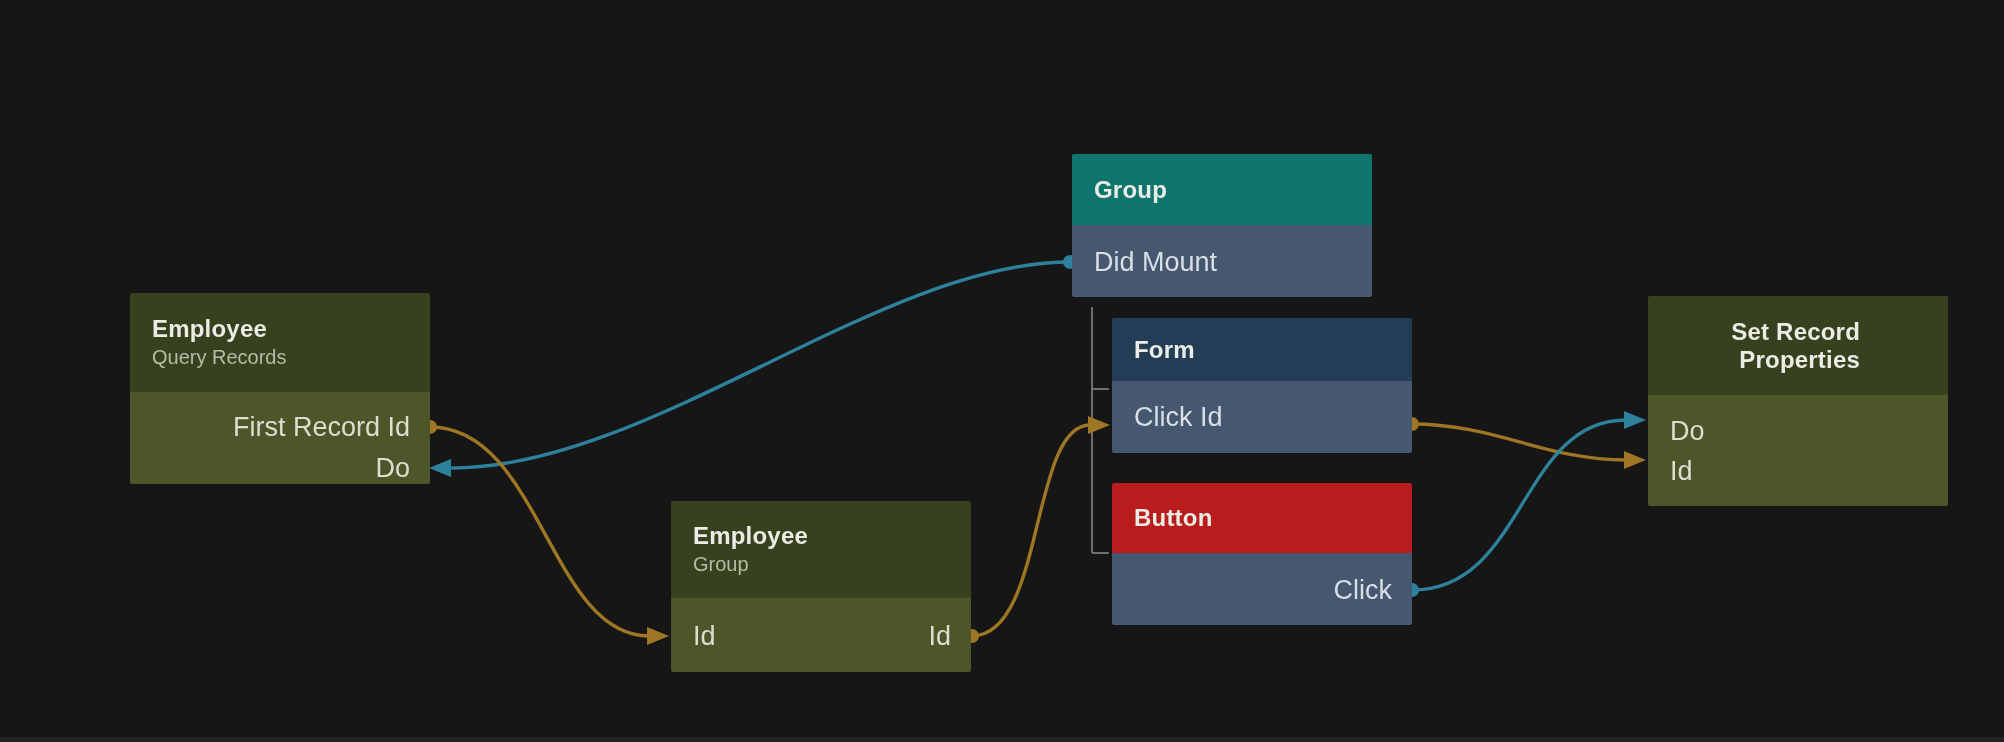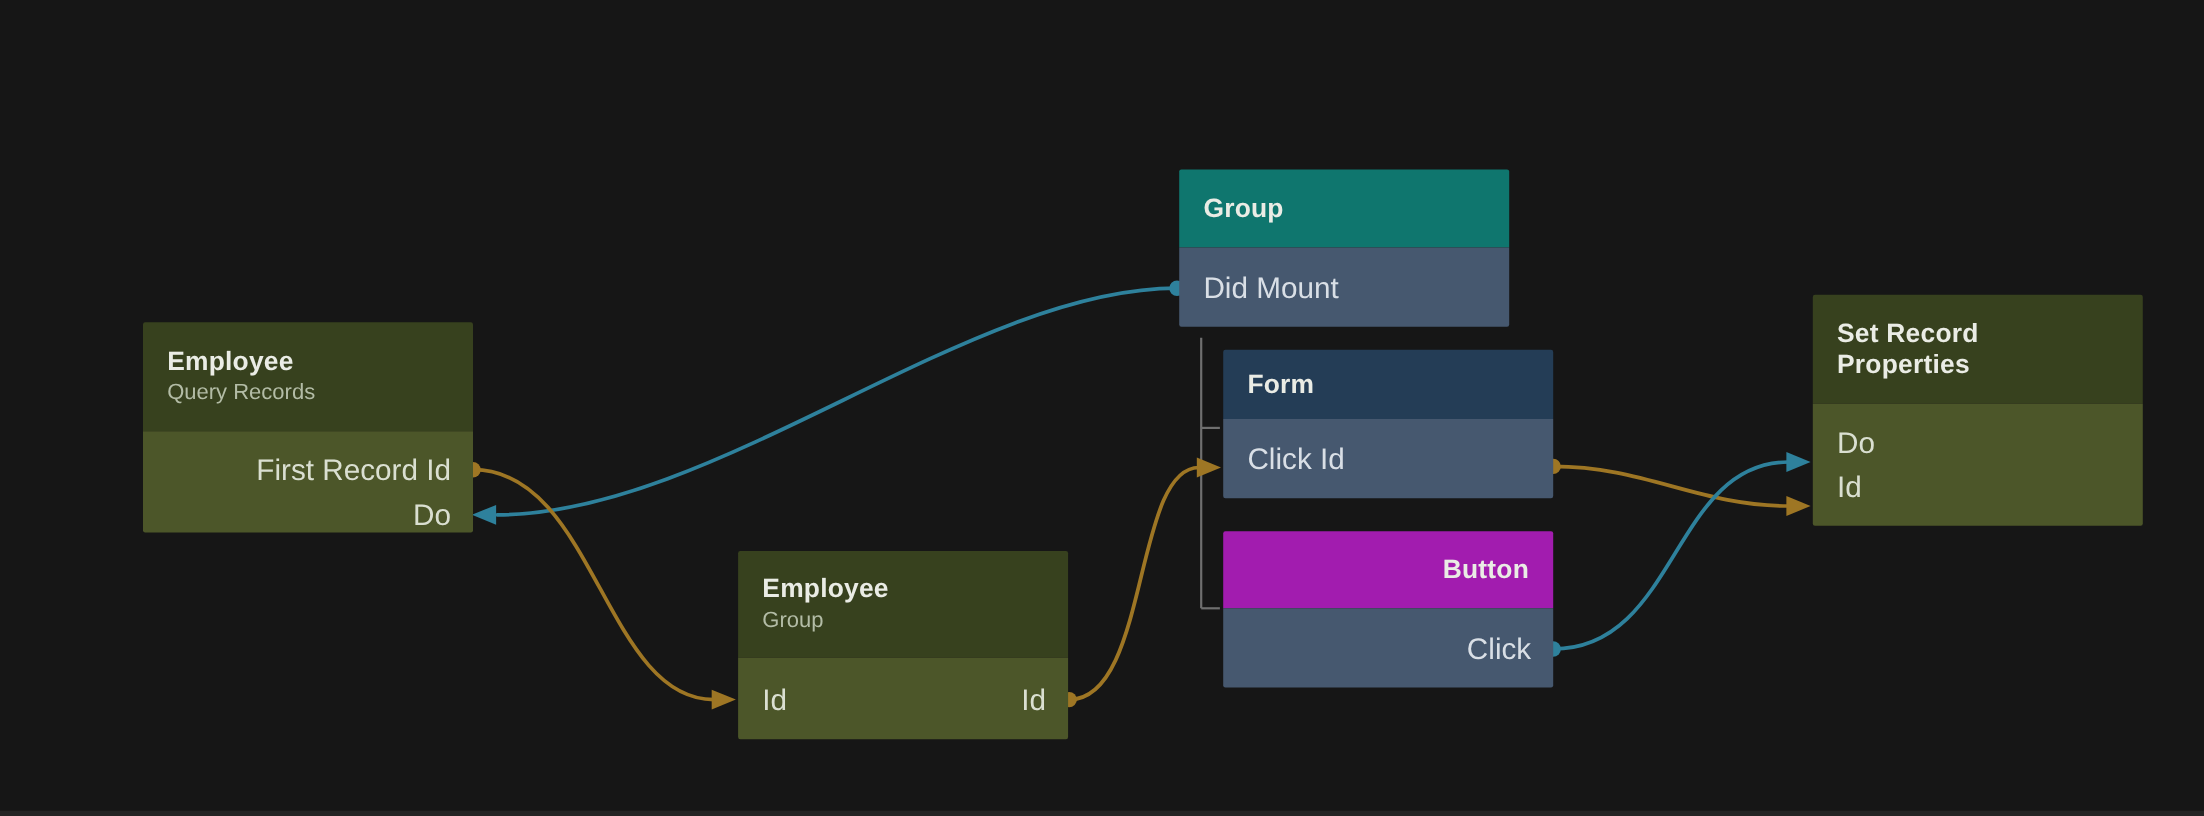--- a/index.html
+++ b/index.html
@@ -133,21 +133,21 @@
       <div class="title">Form</div>
     </div>
     <div class="bd" style="height: 72px; background: rgb(70, 88, 111);">
       <div class="port left" style="top:36px;">
         <span>Click Id</span>
       </div>
     </div>
   </div>
 
   <div class="node blue" style="left:1112px; top:483px; width:300px;">
-    <div class="hd" style="height: 70px; background: #a21caf; align-items: flex-end;">
+    <div class="hd" style="height: 70px; background: #b91c1c;">
       <div class="title">Button</div>
     </div>
     <div class="bd" style="height: 72px; background: rgb(70, 88, 111);">
       <div class="port right" style="top:37px;">
         <span>Click</span>
       </div>
     </div>
   </div>
 
   <div class="node green" style="left:671px; top:501px; width:300px;">
@@ -158,21 +158,21 @@
     <div class="bd" style="height: 74px; background: rgb(76, 86, 41);">
       <div class="port left" style="top:38px;">
         <span>Id</span>
       </div>
       <div class="port right" style="top:38px;">
         <span>Id</span>
       </div>
     </div>
   </div>
 
-  <div class="node green" style="left:1648px; top:268px; width:300px;">
+  <div class="node green" style="left:1648px; top:296px; width:300px;text-align:right;">
     <div class="hd" style="height: 99px; background: rgb(55, 65, 30);">
       <div class="title" style="max-width:190px;">Set Record Properties</div>
     </div>
     <div class="bd" style="height: 111px; background: rgb(76, 86, 41);">
       <div class="port left" style="top:36px;">
         <span>Do</span>
       </div>
       <div class="port left" style="top:76px;">
         <span>Id</span>
       </div>

